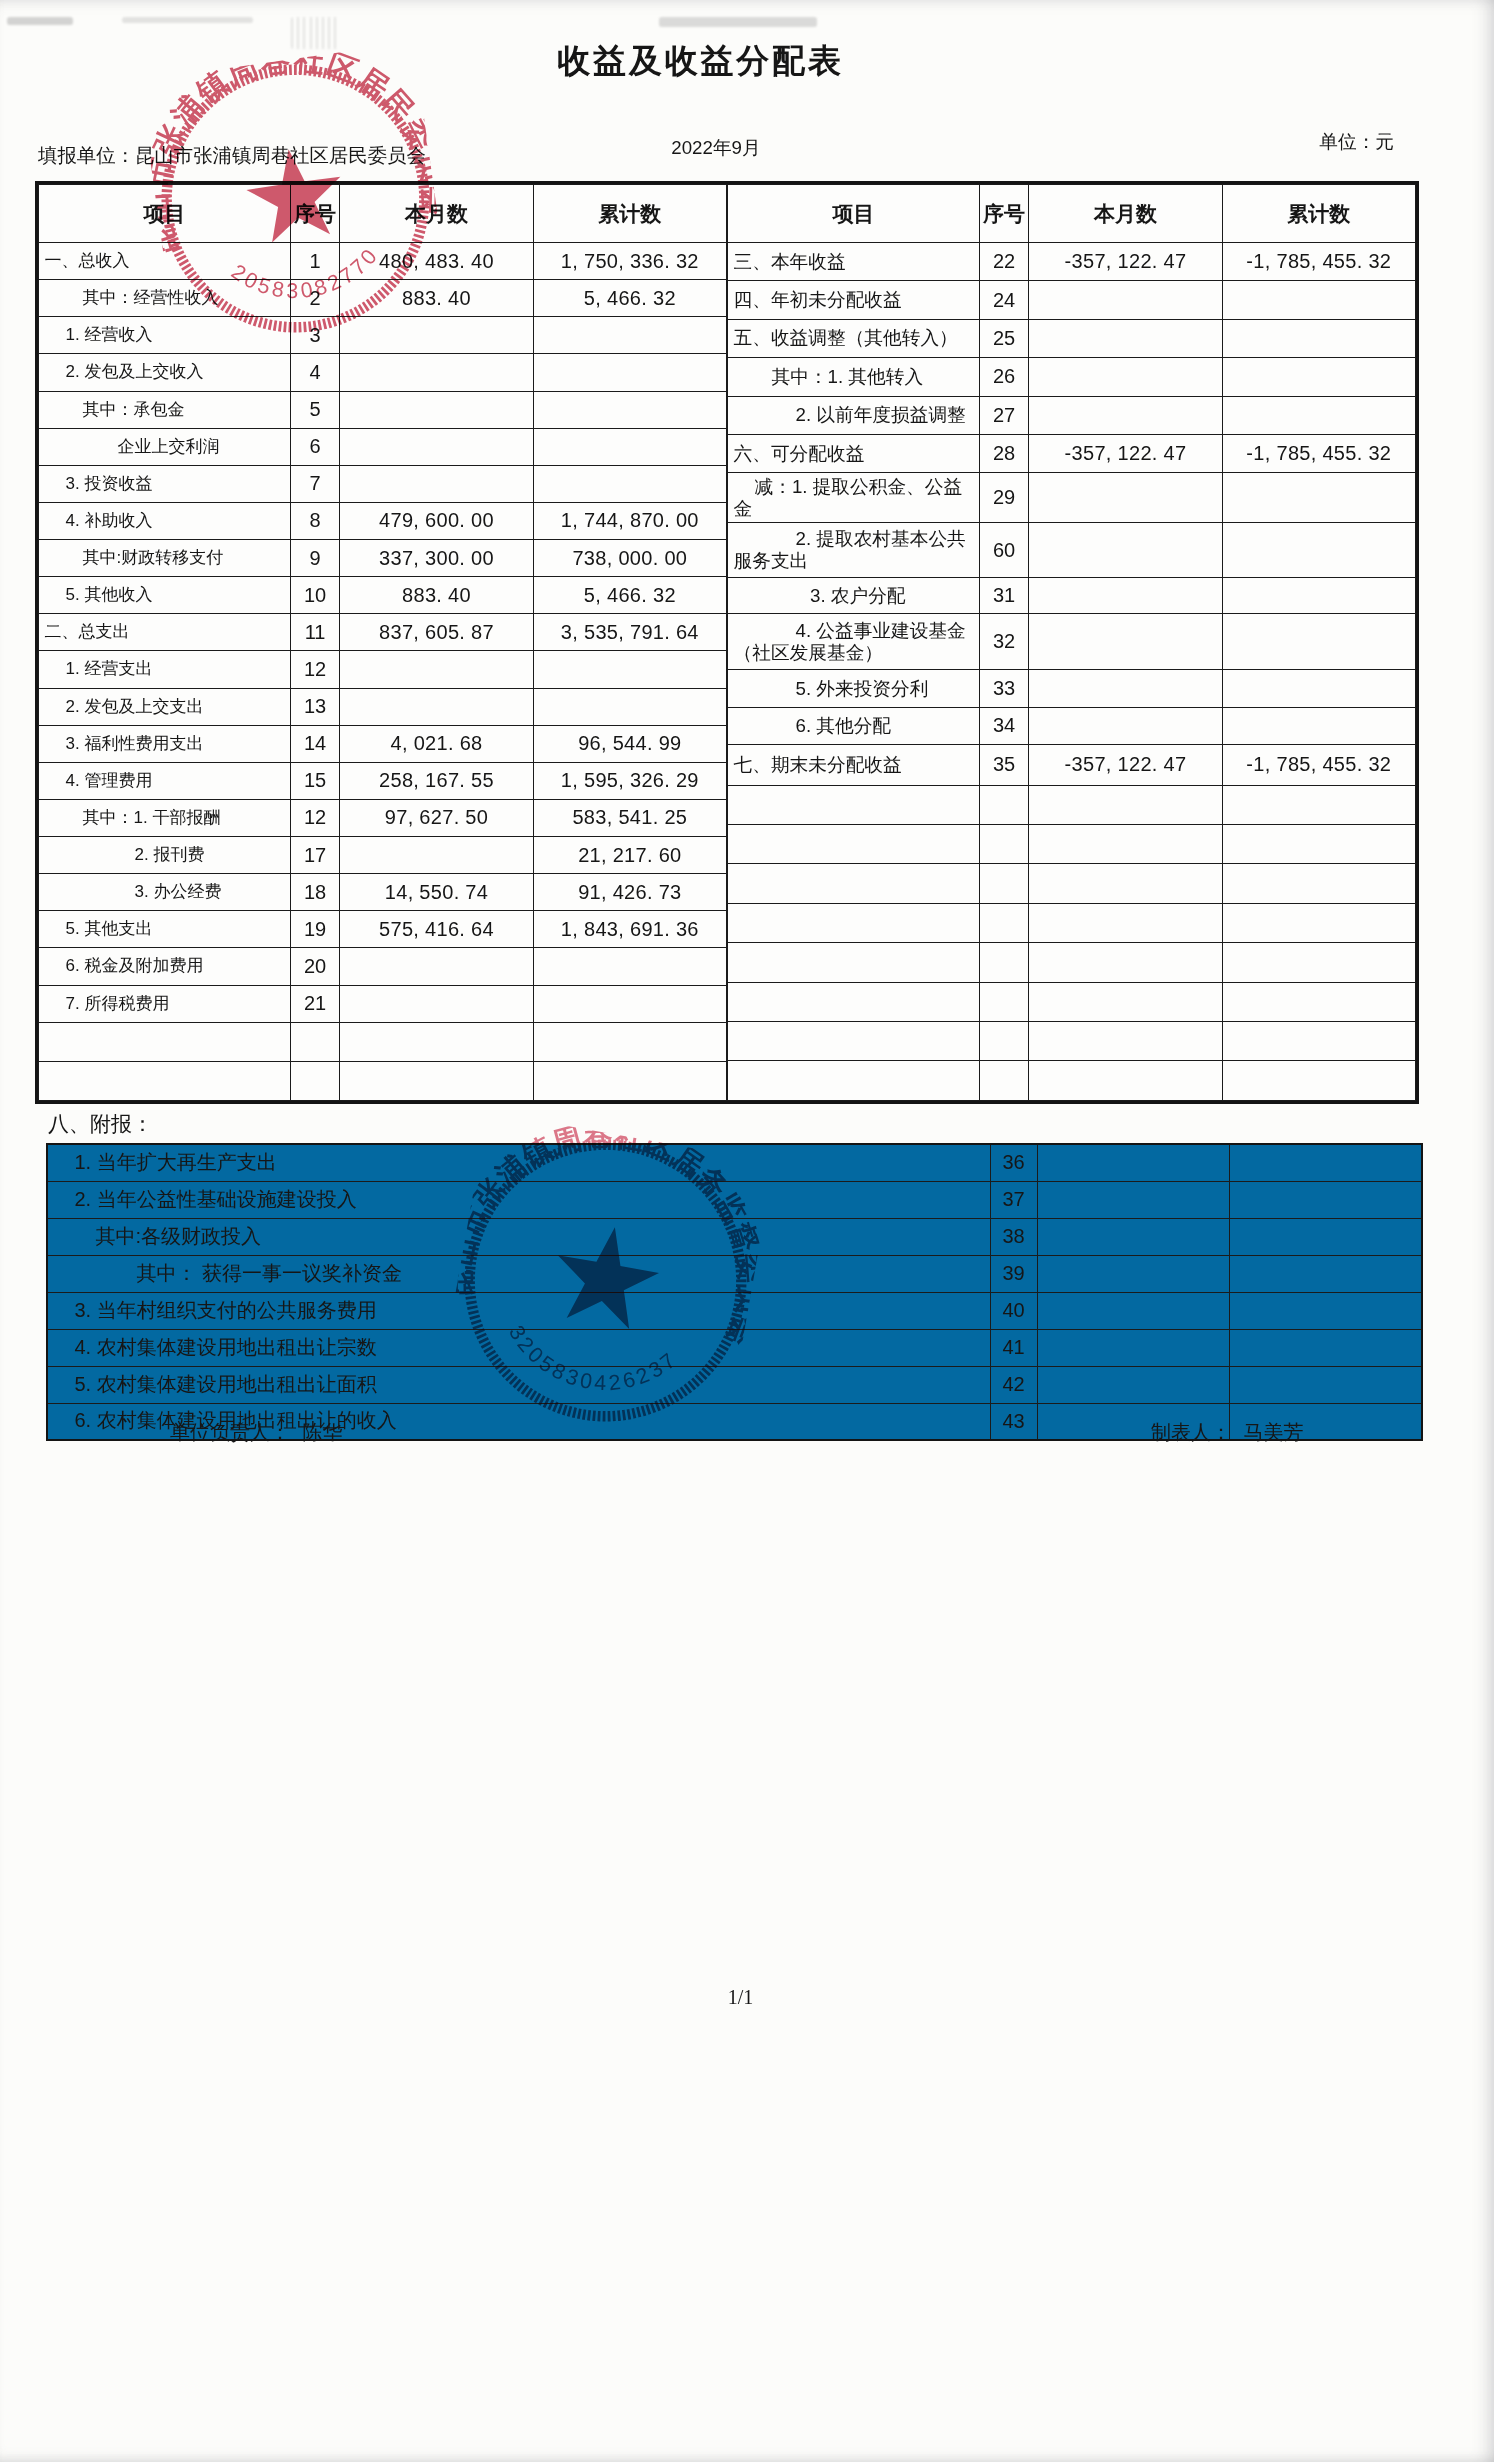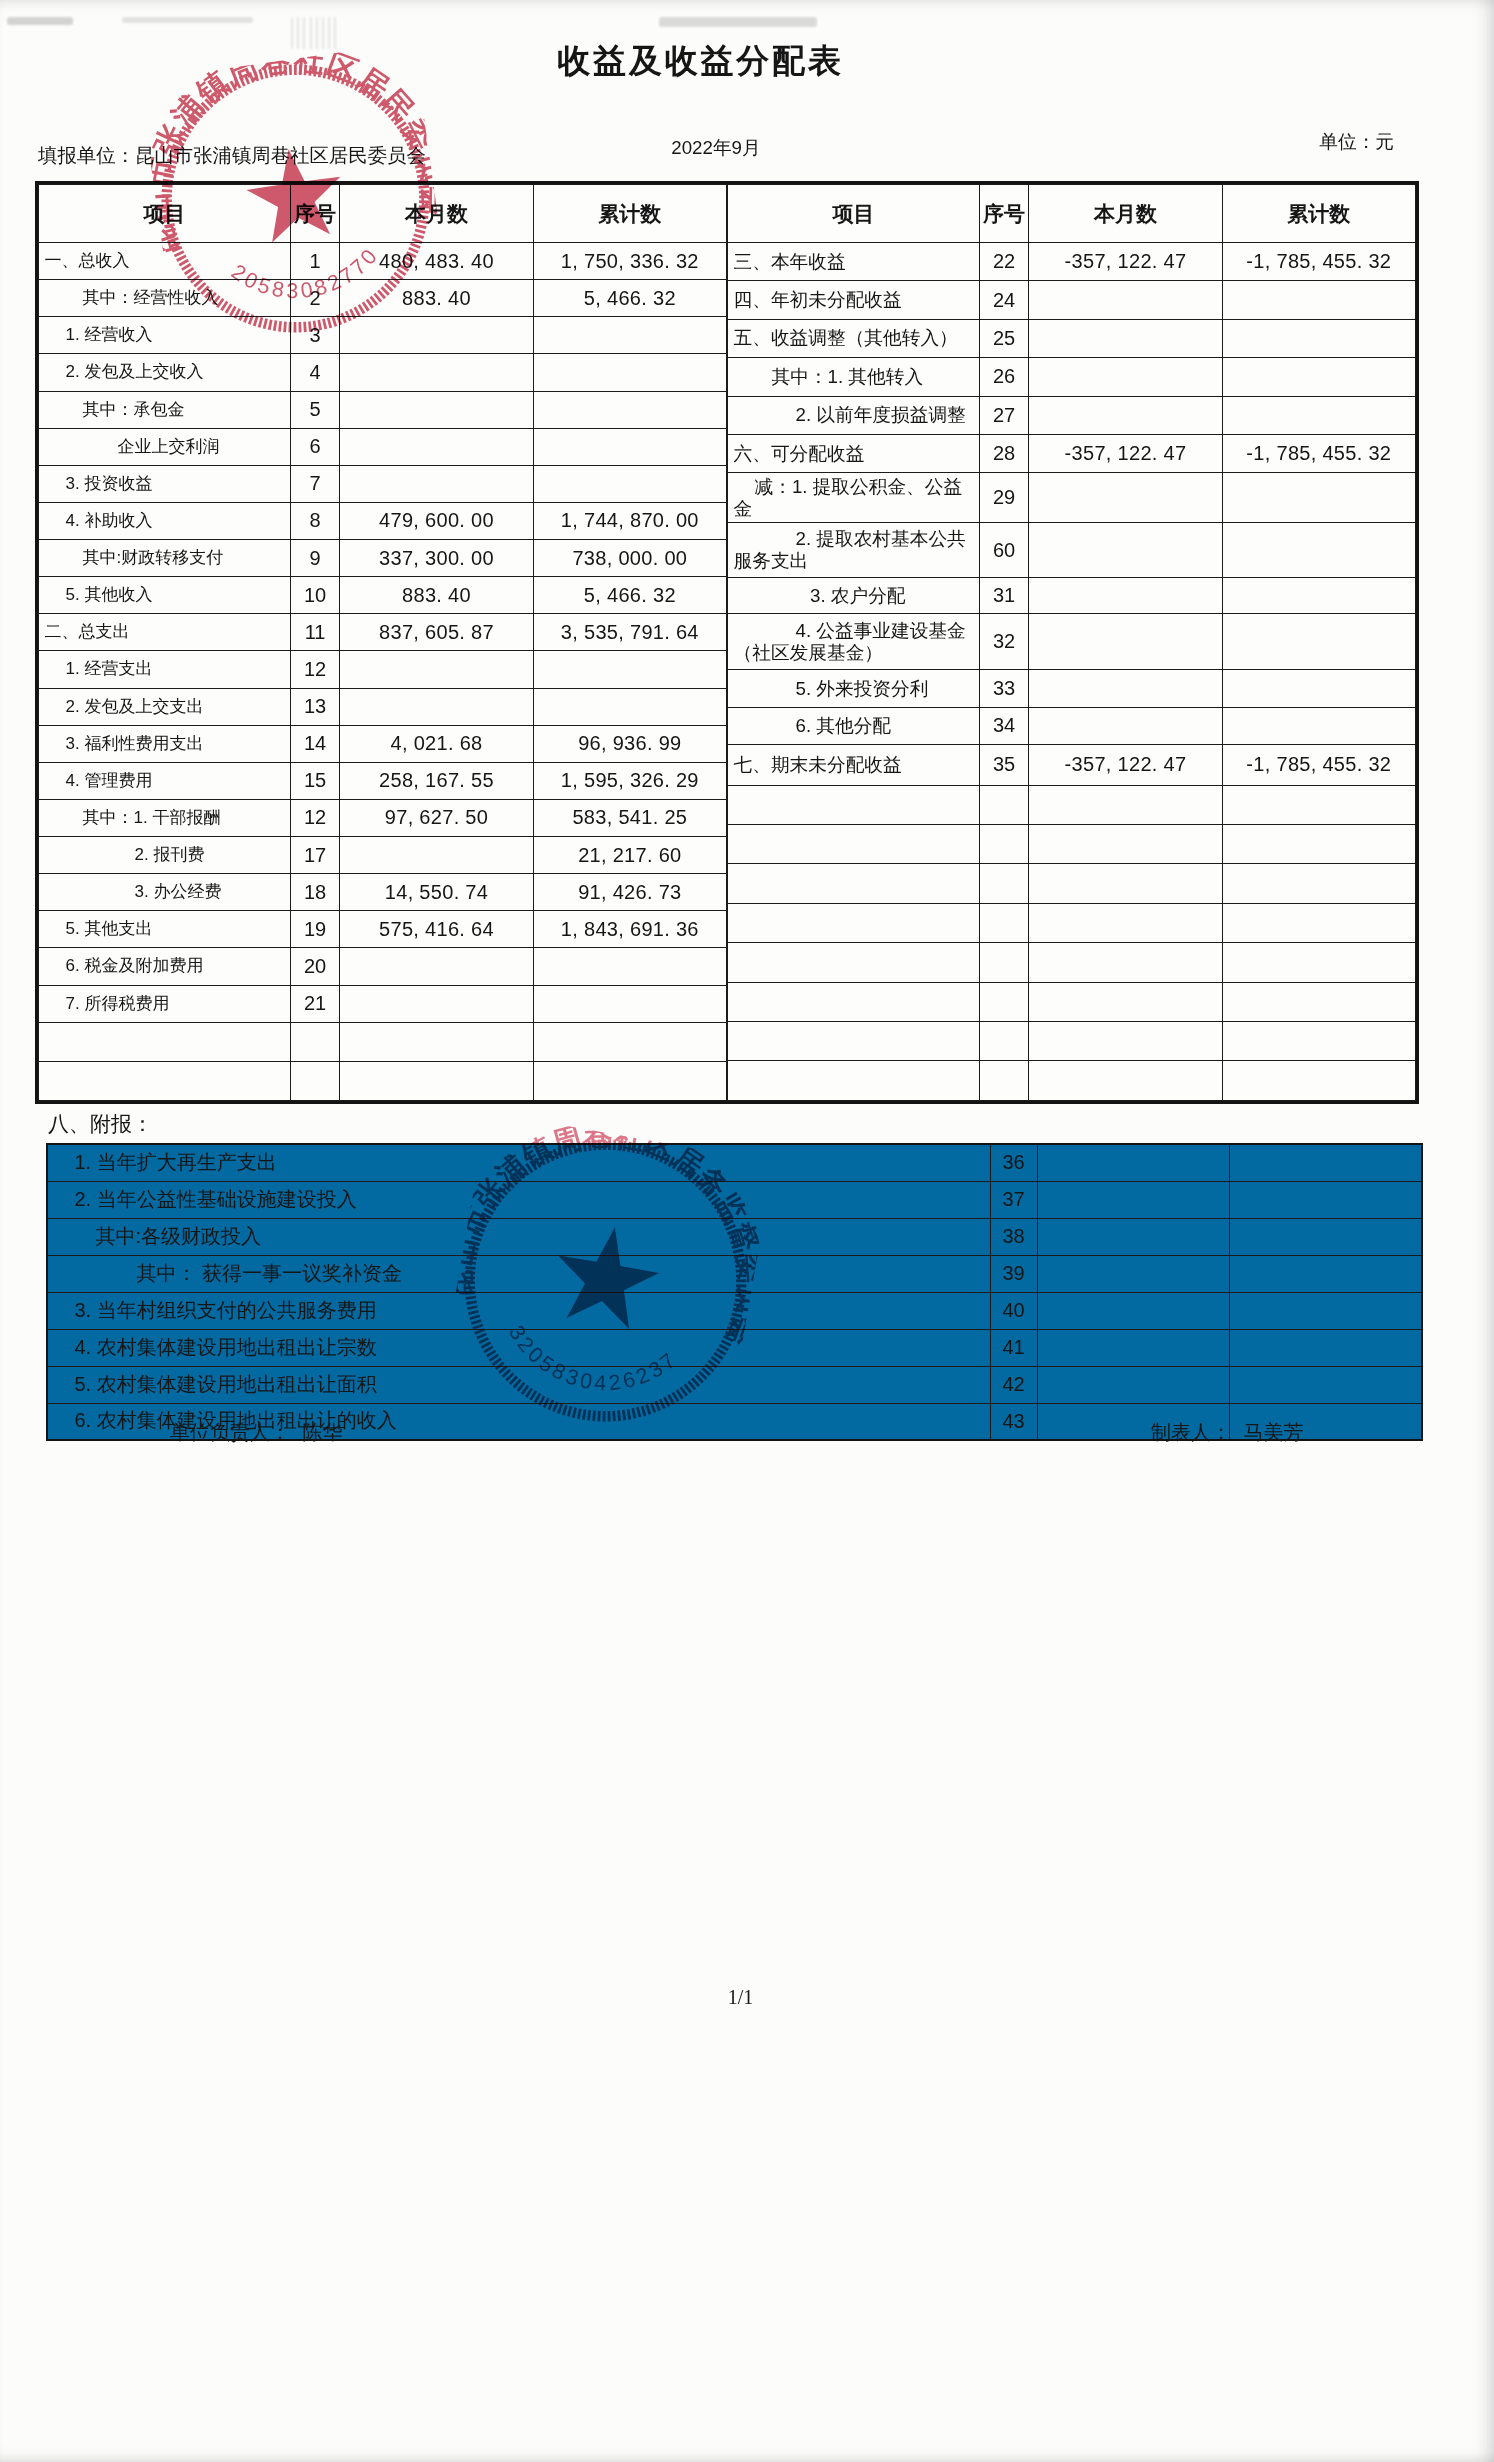--- a/index.html
+++ b/index.html
@@ -173,21 +173,21 @@
           <tr>
             <td class="c-item" style="text-indent: 21px;">2. 发包及上交支出</td>
             <td class="c-seq">13</td>
             <td class="c-num"></td>
             <td class="c-num"></td>
           </tr>
           <tr>
             <td class="c-item" style="text-indent: 21px;">3. 福利性费用支出</td>
             <td class="c-seq">14</td>
             <td class="c-num">4, 021. 68</td>
-            <td class="c-num">96, 936. 99</td>
+            <td class="c-num">96, 544. 99</td>
           </tr>
           <tr>
             <td class="c-item" style="text-indent: 21px;">4. 管理费用</td>
             <td class="c-seq">15</td>
             <td class="c-num">258, 167. 55</td>
             <td class="c-num">1, 595, 326. 29</td>
           </tr>
           <tr>
             <td class="c-item" style="text-indent: 38px;">其中：1. 干部报酬</td>
             <td class="c-seq">12</td>

